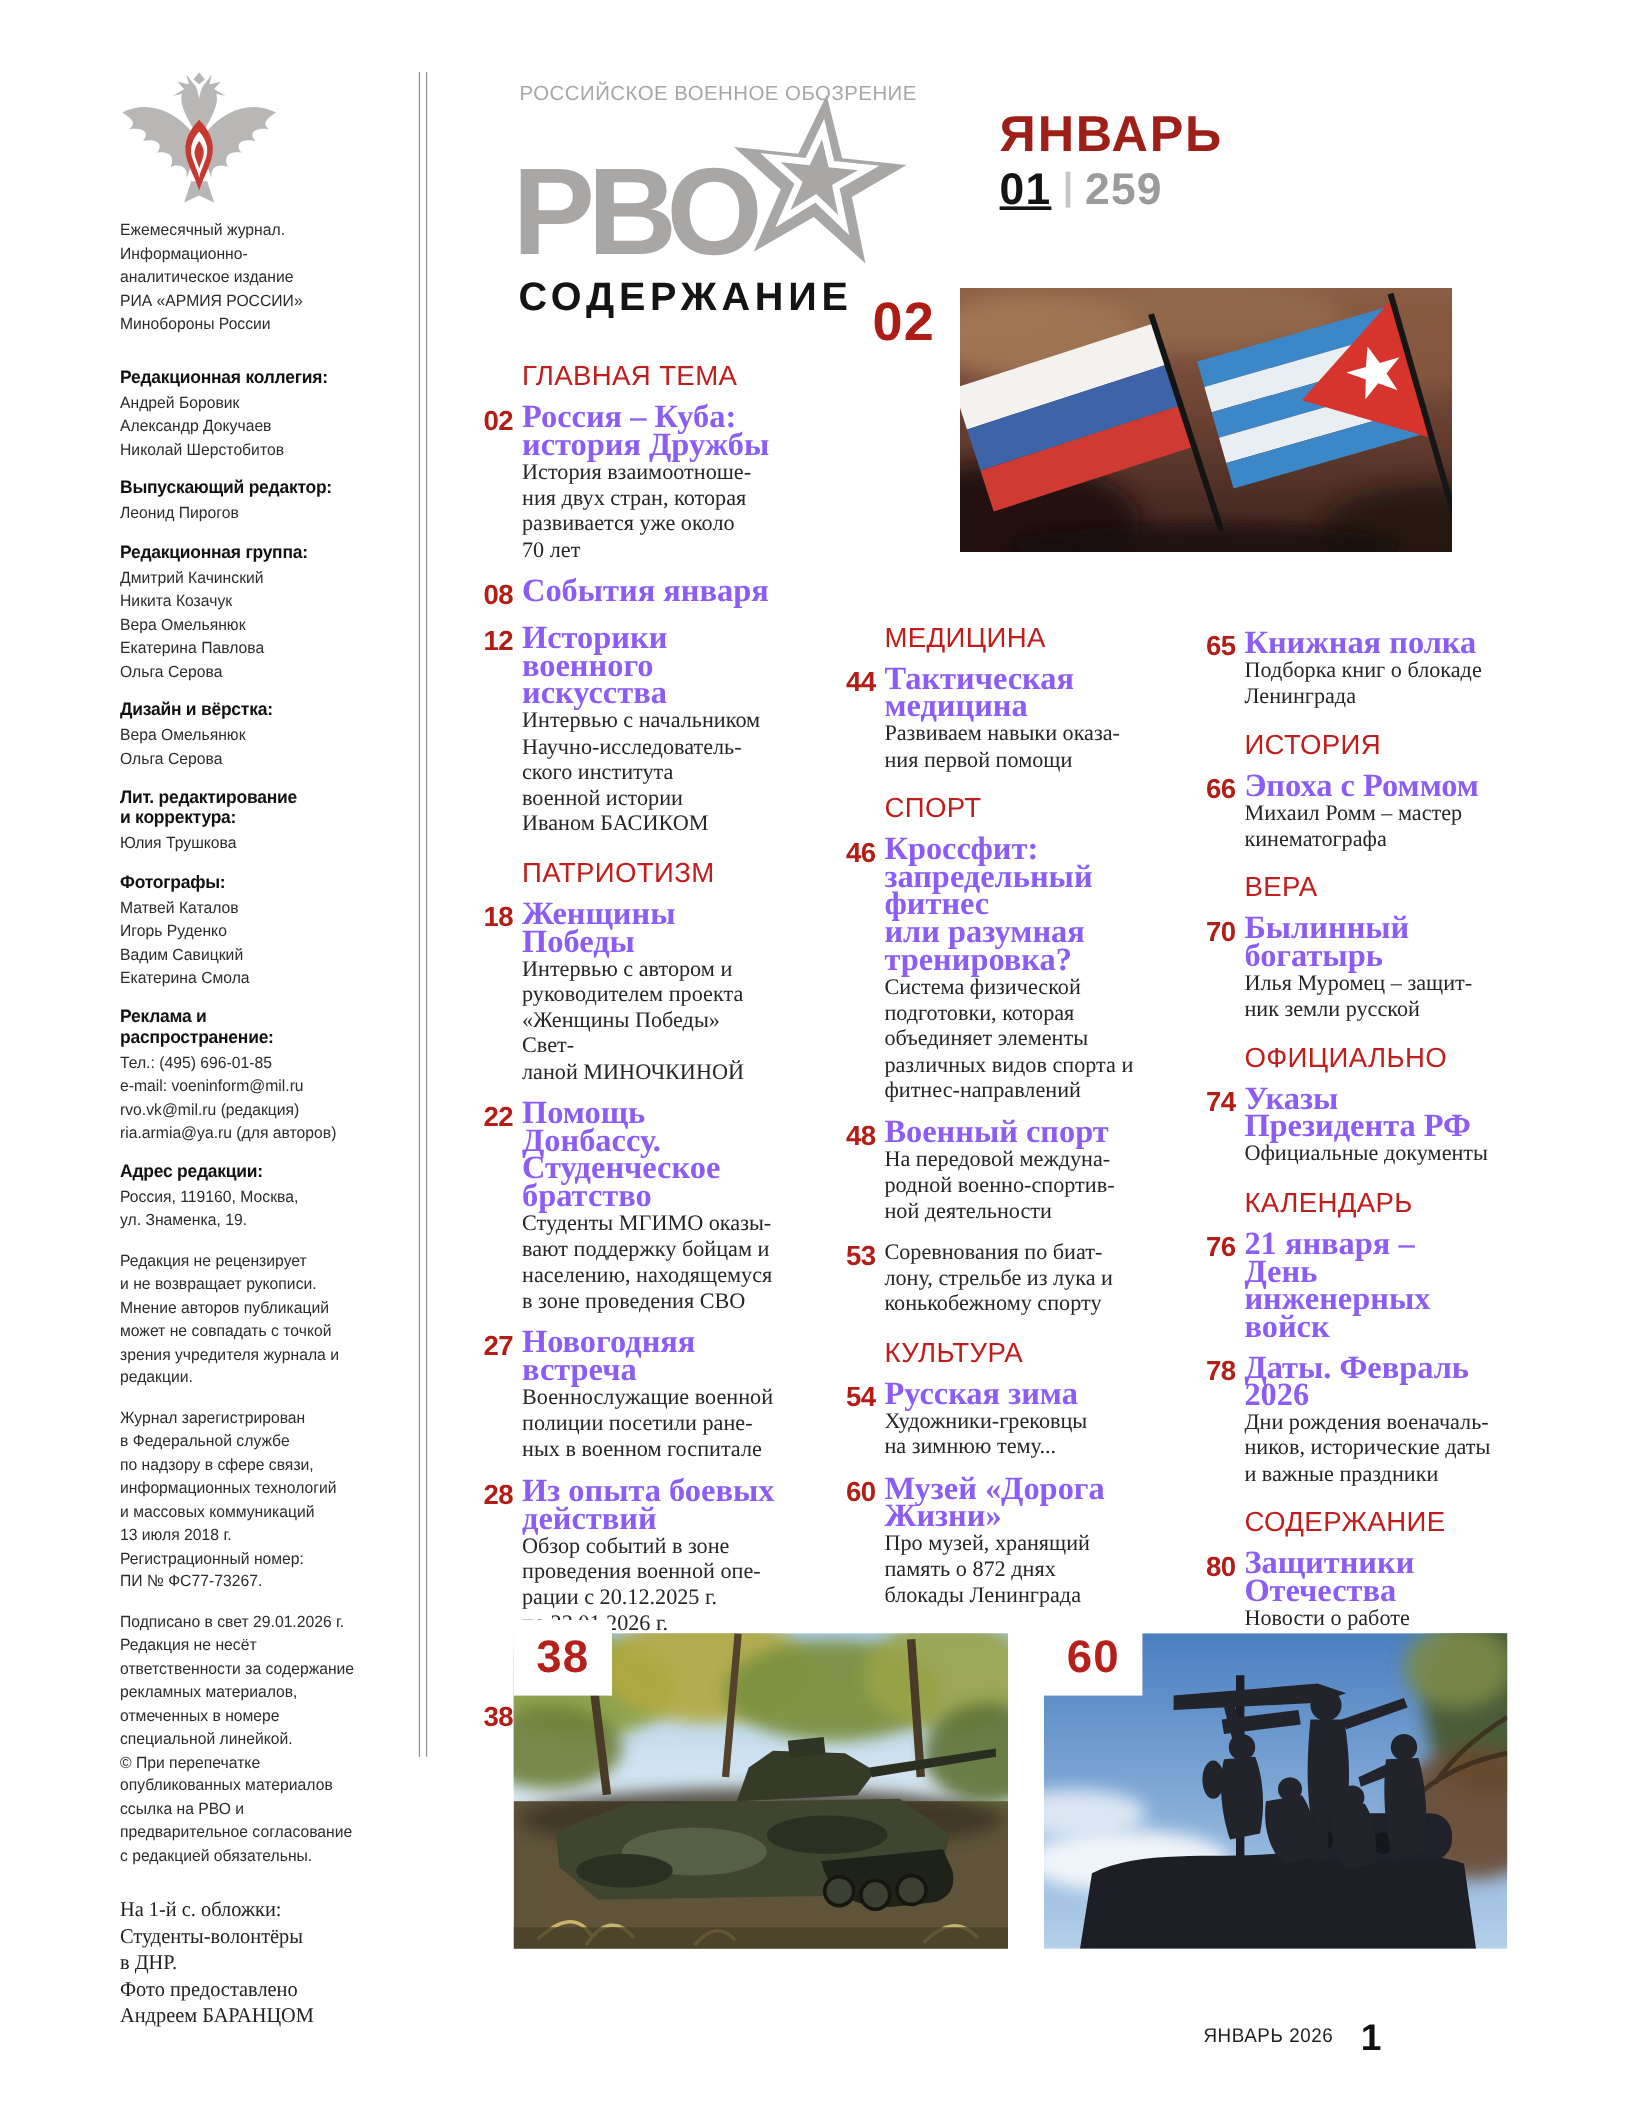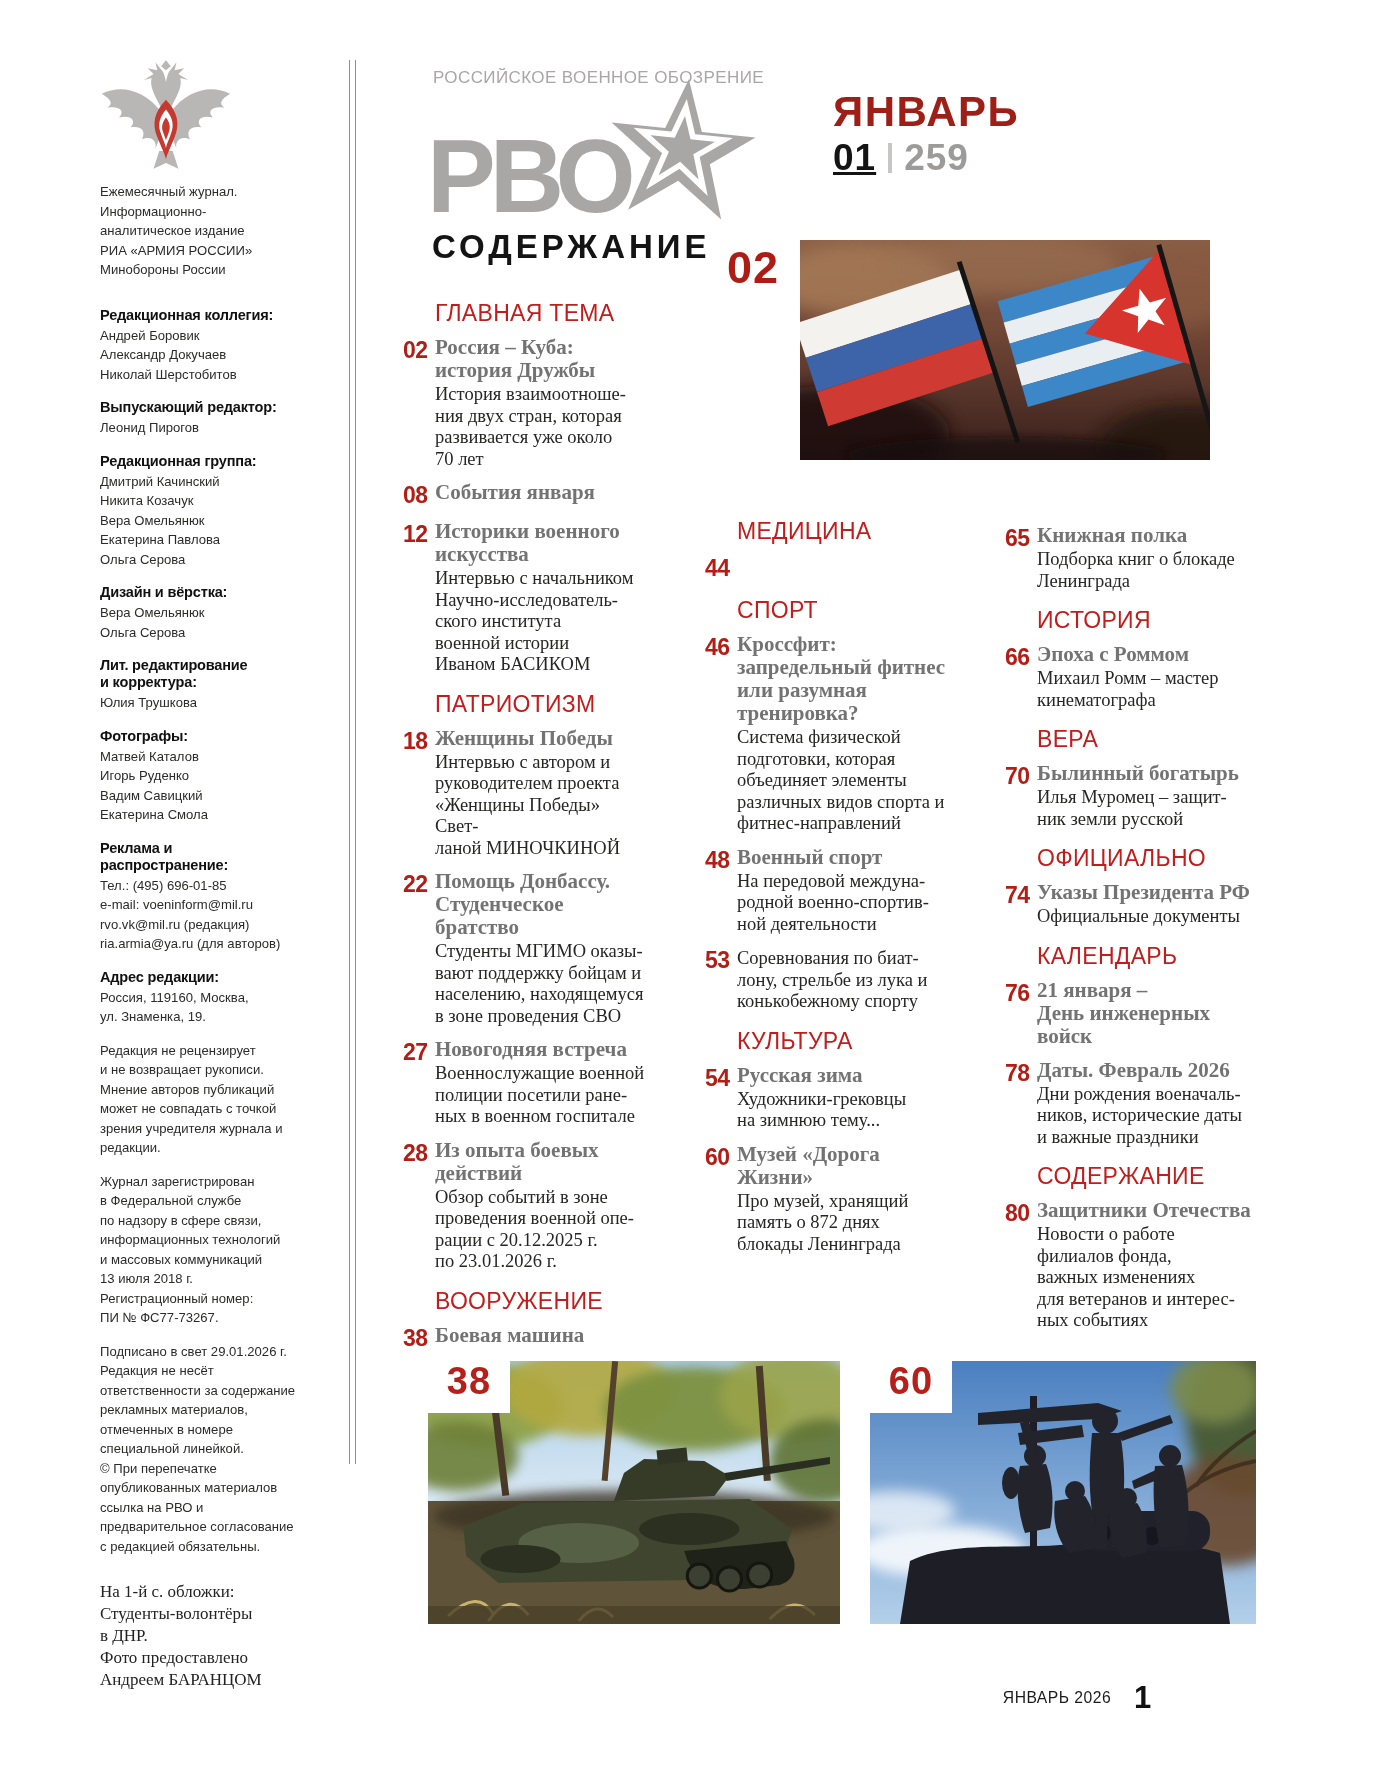--- a/index.html
+++ b/index.html
@@ -37,21 +37,21 @@
   .col{position:absolute;}
   .col1{left:385px;top:300px;width:262px;}
   .col2{left:687px;top:518px;width:262px;}
   .col3{left:987px;top:524px;width:268px;}
   .sec{margin:15px 0 9px 50px;font-size:23px;font-weight:400;color:#c01d1c;letter-spacing:.3px;}
   .col .sec:first-child{margin-top:0;}
   .entry{display:flex;margin-bottom:11px;}
   .num{flex:0 0 50px;box-sizing:border-box;padding:1px 0 0 18px;font-size:23px;font-weight:800;
        color:#b21d15;letter-spacing:-.5px;}
   .etext{flex:1;}
-  .etitle{font-family:"Liberation Serif",serif;font-size:21px;line-height:23px;font-weight:bold;color:#737373;}
+  .etitle{font-family:"Liberation Serif",serif;font-size:27px;line-height:23px;font-weight:bold;color:#8b5cf6;}
   .edesc{font-family:"Liberation Serif",serif;font-size:18.5px;line-height:21.5px;color:#262624;margin-top:2px;}
 
   
   .photo-feature{position:absolute;left:800px;top:240px;width:410px;height:220px;}
   .photo-feature svg{display:block;width:100%;height:100%;}
   .label02{position:absolute;left:727px;top:242px;width:74px;height:52px;background:#fff;
            font-size:45px;font-weight:900;color:#ae1d15;letter-spacing:1px;}
   .pwrap{position:absolute;width:412px;height:274px;}
   .pwrap-armament{left:428px;top:1350px;}
   .pwrap-museum{left:870px;top:1350px;width:386px;}
@@ -316,20 +316,25 @@
 партия боевых машин
 пехоты БМП-3</div>
       </div>
     </div>
   </div>
 
   <div class="col col2">
     <div class="sec">МЕДИЦИНА</div>
     <div class="entry">
       <span class="num">44</span>
+      <div class="etext">
+        <div class="etitle pre">Тактическая медицина</div>
+        <div class="edesc pre">Развиваем навыки оказа-
+ния первой помощи</div>
+      </div>
     </div>
     <div class="sec">СПОРТ</div>
     <div class="entry">
       <span class="num">46</span>
       <div class="etext">
         <div class="etitle pre">Кроссфит:
 запредельный фитнес
 или разумная
 тренировка?</div>
         <div class="edesc pre">Система физической

